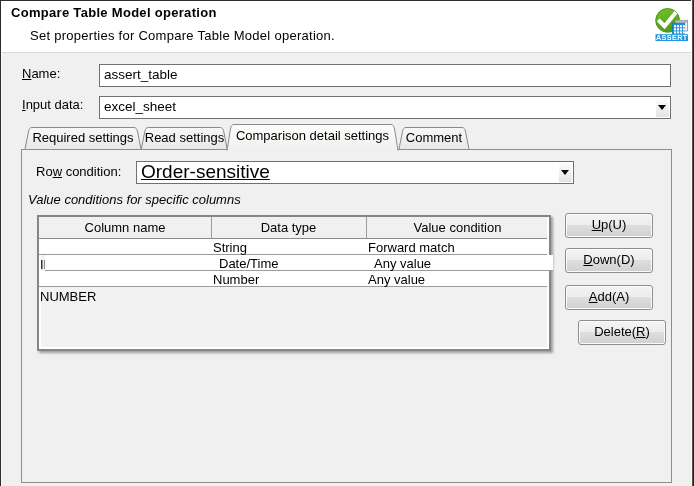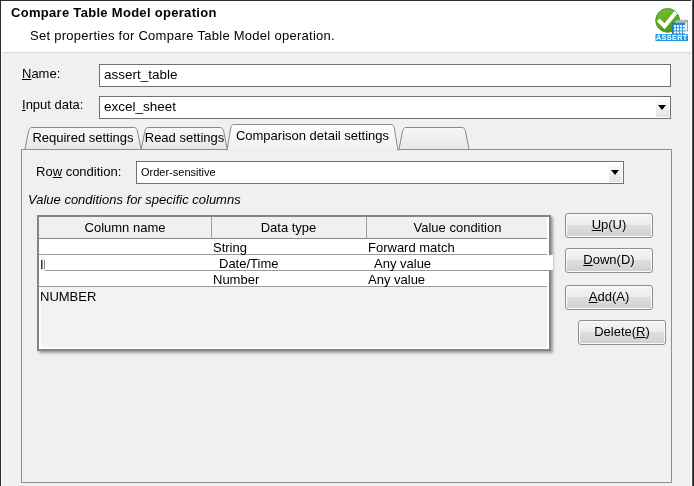--- a/index.html
+++ b/index.html
@@ -30,21 +30,21 @@
   .tab{box-sizing:border-box;text-align:center;z-index:6;}
   .tab span{display:inline-block;margin-top:3px;}
   #tab3 span{margin-top:4px;}
   #tab1{left:25px;top:127px;width:116px;height:22px;}
   #tab2{left:141px;top:127px;width:87px;height:22px;}
   #tab3{left:227px;top:124px;width:171px;height:26px;}
   #tab4{left:399px;top:127px;width:70px;height:22px;}
   
   #panel{left:21px;top:149px;width:651px;height:334px;border:1px solid #8e8e8e;box-sizing:border-box;background:#f0f0f0;}
   #rowLbl{left:36px;top:164px;}
-  #rowBox{left:136px;top:161px;width:488px;height:23px;line-height:20px;font-size:11px;padding-left:4px;}
+  #rowBox{left:136px;top:161px;width:438px;height:23px;line-height:20px;font-size:19px;padding-left:4px;text-decoration:underline;}
   #valLbl{left:28px;top:192px;font-style:italic;}
   
   #tblOuter{left:37px;top:215px;width:514px;height:136px;box-sizing:border-box;
      border:2px solid #858585;background:#f2f2f2;
      box-shadow:inset 0 0 0 2px #ffffff, 2px 2px 2.5px rgba(0,0,0,0.35);}
   #thead{position:absolute;left:0;top:0;width:508px;height:22px;background:#f0f0f0;border-bottom:1px solid #8a8a8a;box-sizing:border-box;}
   .hcell{position:absolute;top:0;height:21px;line-height:22px;text-align:center;}
   .vline{position:absolute;top:0;width:1px;background:#9b9b9b;}
   .row{position:absolute;left:0;width:508px;height:16px;border-bottom:1px solid #9b9b9b;box-sizing:border-box;background:#fff;}
   .c1{position:absolute;left:1px;top:18px;line-height:15px;}
@@ -99,20 +99,21 @@
   </svg>
 
   <div class="abs" id="nameLbl"><u>N</u>ame:</div>
   <div class="abs tbox" id="nameBox">assert_table</div>
   <div class="abs" id="inLbl"><u>I</u>nput data:</div>
   <div class="abs tbox" id="inBox">excel_sheet<span class="dropbtn"></span></div>
 
   <div class="abs tab" id="tab1"><span>Required settings</span></div>
   <div class="abs tab" id="tab2"><span>Read settings</span></div>
   <div class="abs tab" id="tab3"><span>Comparison detail settings</span></div>
+  <div class="abs tab" id="tab4"><span>Comment</span></div>
 
   <div class="abs" id="panel"></div>
   <svg class="abs" style="left:20px;top:124px;" width="455" height="27" viewBox="0 0 455 27">
     <defs>
       <linearGradient id="tg" x1="0" y1="0" x2="0" y2="1">
         <stop offset="0" stop-color="#f7f7f7"></stop>
           <stop offset="1" stop-color="#e9e8e7"></stop>
       </linearGradient>
       <linearGradient id="tgs" x1="0" y1="0" x2="0" y2="1">
         <stop offset="0" stop-color="#fdfdfd"></stop>

